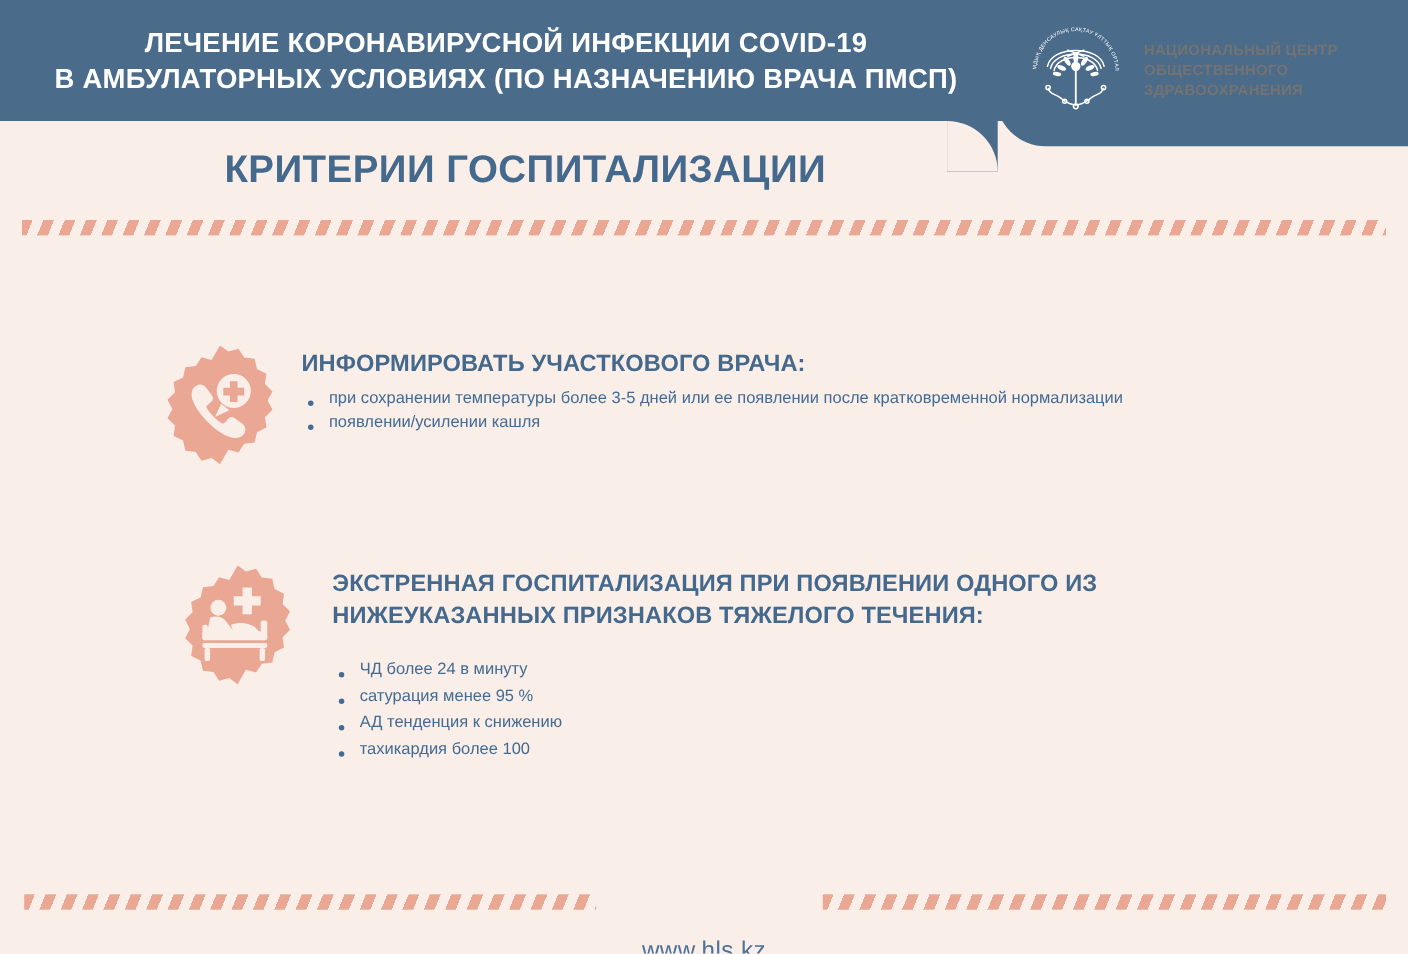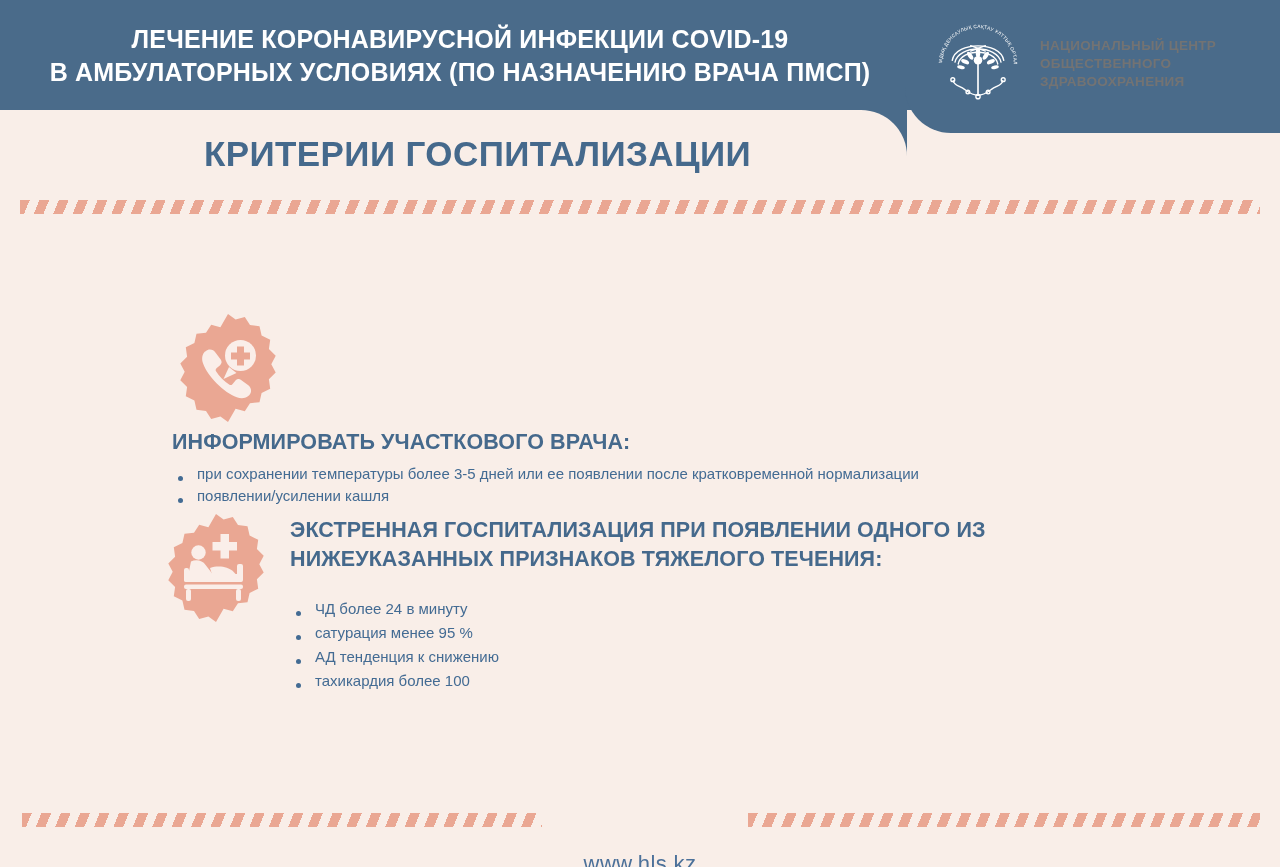--- a/index.html
+++ b/index.html
@@ -119,22 +119,22 @@
       #f9eee8 9px, #f9eee8 18px
     );
   }
   .stripe-top   { top: 200px; left: 20px;  width: 1240px; }
   .stripe-foot-l{ top: 813px; left: 22px;  width: 520px; }
   .stripe-foot-r{ top: 813px; left: 748px; width: 512px; }
 
   
   .section { position: absolute; display: flex; }
 
-  .section-a { top: 312px; left: 172px; flex-direction: column; }
-  .section-b { top: 512px; left: 160px; }
+  .section-a { top: 312px; left: 144px; }
+  .section-b { top: 512px; left: 160px; gap: 12px; }
 
   .badge {
     position: relative;
     width: 112px;
     height: 112px;
     flex: 0 0 112px;
     margin-right: 18px;
   }
   .badge svg { display: block; width: 112px; height: 112px; }
 

